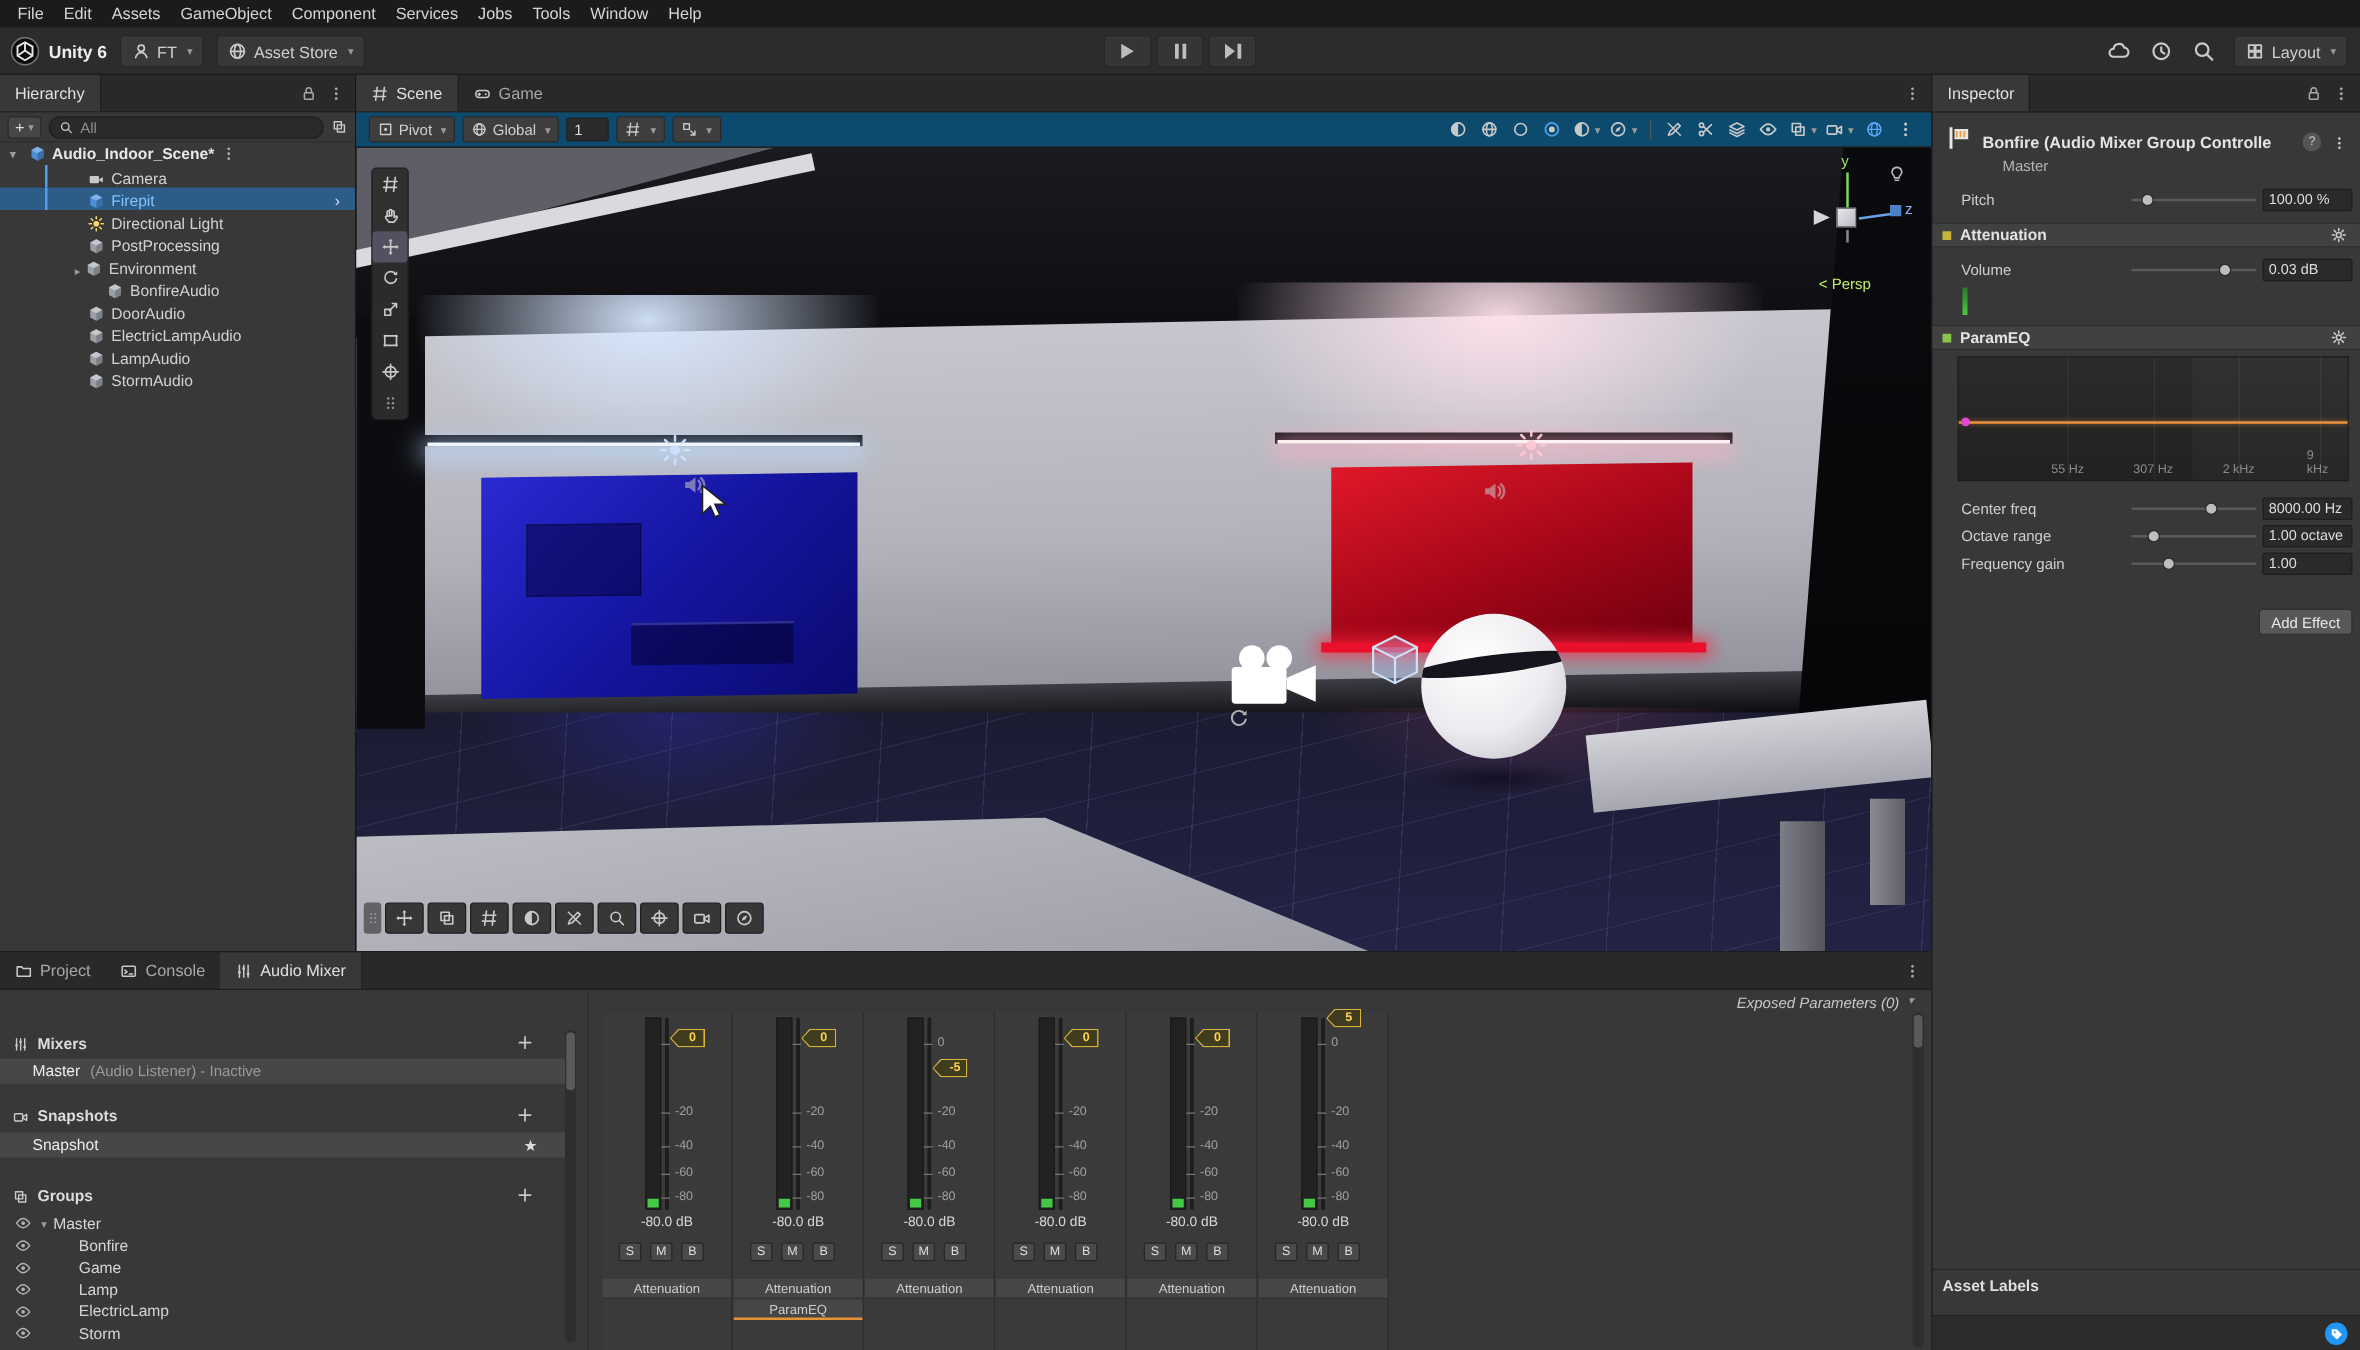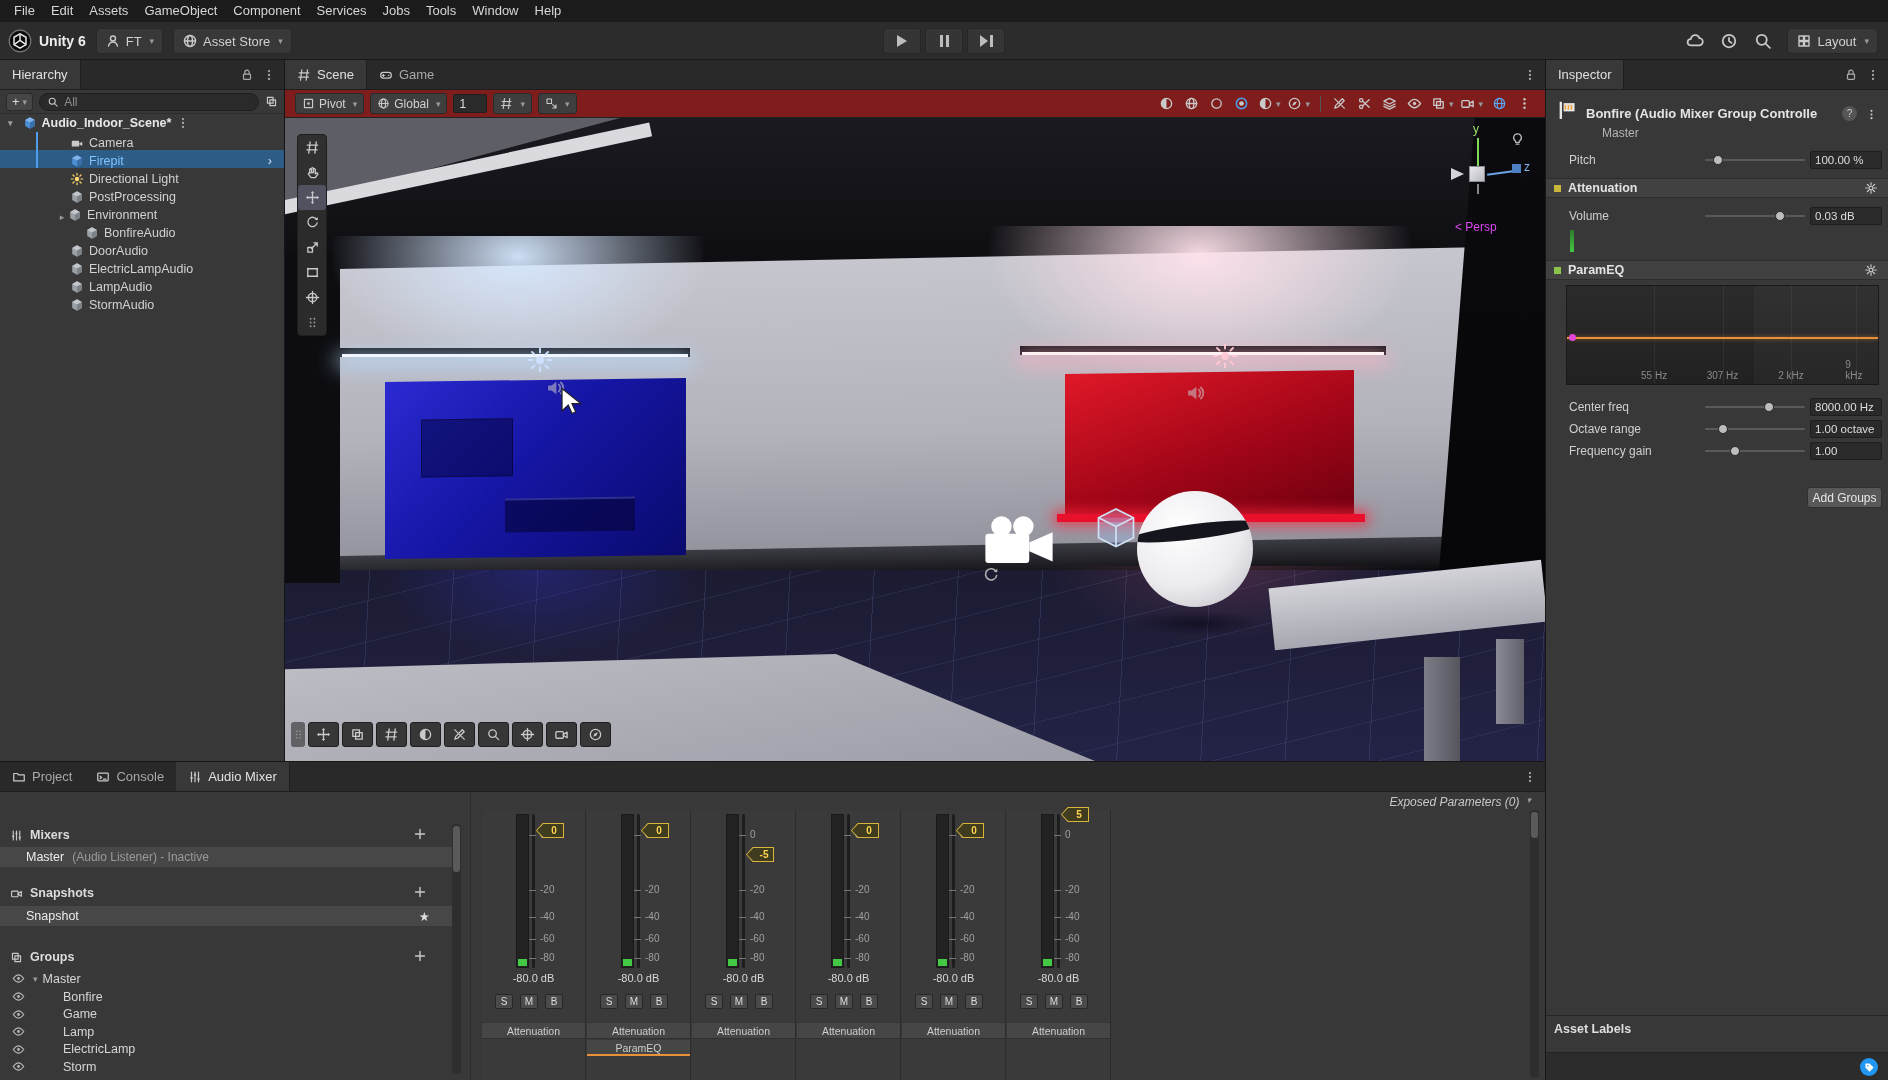--- a/index.html
+++ b/index.html
@@ -45,40 +45,40 @@
   .hrow .ico{width:14px;height:14px;margin-right:5px;}
   .hrow.sel{background:#2d5c87;}
   .hrow .harrow{width:12px;text-align:center;color:#9a9a9a;font-size:9px;flex:none;}
   .hrow .mark{position:absolute;left:36px;top:0;width:2px;height:100%;background:#4f9eea;}
   .hlabel.prefab{color:#7fc4ff;}
   .scene-row{height:18px;display:flex;align-items:center;font-weight:bold;color:#e8e8e8;font-size:12.5px;padding-left:8px;}
   .scene-row .ico{width:14px;height:14px;margin:0 5px;}
   .row-kebab{margin-left:auto;margin-right:10px;width:12px;height:12px;opacity:.8;}
   
   #scenePanel{position:absolute;left:285px;top:60px;width:1260px;height:701px;background:#383838;}
-  #sceneToolbar{position:absolute;left:0;top:30px;right:0;height:28px;background:#7f1d1d;border-bottom:1px solid #222;display:flex;align-items:center;padding:0 10px;gap:6px;}
+  #sceneToolbar{position:absolute;left:0;top:30px;right:0;height:28px;background:#0c4a6e;border-bottom:1px solid #222;display:flex;align-items:center;padding:0 10px;gap:6px;}
   .stb{height:21px;background:#3e3e3e;border:1px solid #2a2a2a;border-radius:3px;display:flex;align-items:center;gap:4px;padding:0 6px;font-size:12px;color:#d0d0d0;}
   .stb .ico{width:13px;height:13px;}
   .stfield{width:34px;height:19px;background:#2a2a2a;border:1px solid #1f1f1f;border-radius:2px;color:#ddd;font-size:12px;display:flex;align-items:center;padding:0 5px;}
   #stRight{margin-left:auto;display:flex;align-items:center;gap:3px;}
   .stico{height:22px;min-width:22px;display:flex;align-items:center;justify-content:center;border-radius:3px;padding:0 2px;}
   .stico .ico{width:15px;height:15px;}
   .stdiv{width:1px;height:16px;background:#555;margin:0 5px;}
   
   #viewport{position:absolute;left:0;top:58px;width:1260px;height:643px;background:#0f0f13;overflow:hidden;}
   #toolColumn{position:absolute;left:12px;top:16px;width:30px;background:rgba(45,45,45,.95);border:1px solid #1e1e1e;border-radius:4px;z-index:20;}
   .tcell{width:28px;height:25px;display:flex;align-items:center;justify-content:center;}
   .tcell .ico{width:15px;height:15px;}
   .tcell.active{background:#515160;border-radius:3px;}
   #vpBottomBar{position:absolute;left:6px;top:604px;display:flex;gap:3px;align-items:center;z-index:20;}
   .vbtn{width:31px;height:25px;background:rgba(44,44,44,.92);border:1px solid #1f1f1f;border-radius:3px;display:flex;align-items:center;justify-content:center;}
   .vbtn .ico{width:15px;height:15px;}
   .vhandle{width:14px;height:25px;display:flex;align-items:center;justify-content:center;background:rgba(44,44,44,.6);border-radius:3px;}
   #axisGizmo{position:absolute;left:1126px;top:4px;width:132px;height:118px;z-index:21;font-size:12px;}
-  .persp{position:absolute;left:44px;top:98px;color:#d946ef;}
+  .persp{position:absolute;left:44px;top:98px;color:#bef264;}
   
   #inspector{position:absolute;left:1545px;top:60px;width:343px;height:1020px;background:#383838;border-left:1px solid #161616;}
   .insp-header{position:absolute;left:0;top:33px;right:0;height:28px;display:flex;align-items:flex-end;gap:8px;padding:0 10px;}
   .insp-header .ico{width:22px;height:22px;}
   .insp-title{width:252px;overflow:hidden;white-space:nowrap;color:#e4e4e4;font-size:13px;font-weight:bold;}
   .help{width:15px;height:15px;border-radius:50%;background:#555;color:#ccc;font-size:10px;text-align:center;line-height:15px;flex:none;}
   .insp-output{position:absolute;left:56px;top:66px;color:#b4b4b4;font-size:12px;}
   .irow{position:absolute;left:0;right:0;height:20px;}
   .ilabel{position:absolute;left:23px;top:3px;font-size:12px;color:#cfcfcf;}
   .slider{position:absolute;left:159px;top:9px;width:100px;height:2px;background:#5a5a5a;border-radius:1px;}
@@ -970,21 +970,21 @@
    <div class="ifield">1.00 octave</div>
  </div>
         <div class="irow" style="top:44px">
    <span class="ilabel">Frequency gain</span>
    <div class="slider">
             <i class="thumb" style="left:30%"></i>
           </div>
    <div class="ifield">1.00</div>
  </div>
       </div>
-    <button id="addEffect">Add Groups</button>
+    <button id="addEffect">Add Effect</button>
 
     <div class="alab-div"></div>
     <div class="alab-title">Asset Labels</div>
     <div class="alab-bar">
       <span class="alab-tag">
           <span class="ico" id="tagIco">
             <svg viewBox="0 0 16 16">
               <path d="M2 2h6l6 6-6 6-6-6z" fill="#fff"></path>
               <circle cx="5.5" cy="5.5" r="1.2" fill="#2196f3"></circle>
             </svg>

